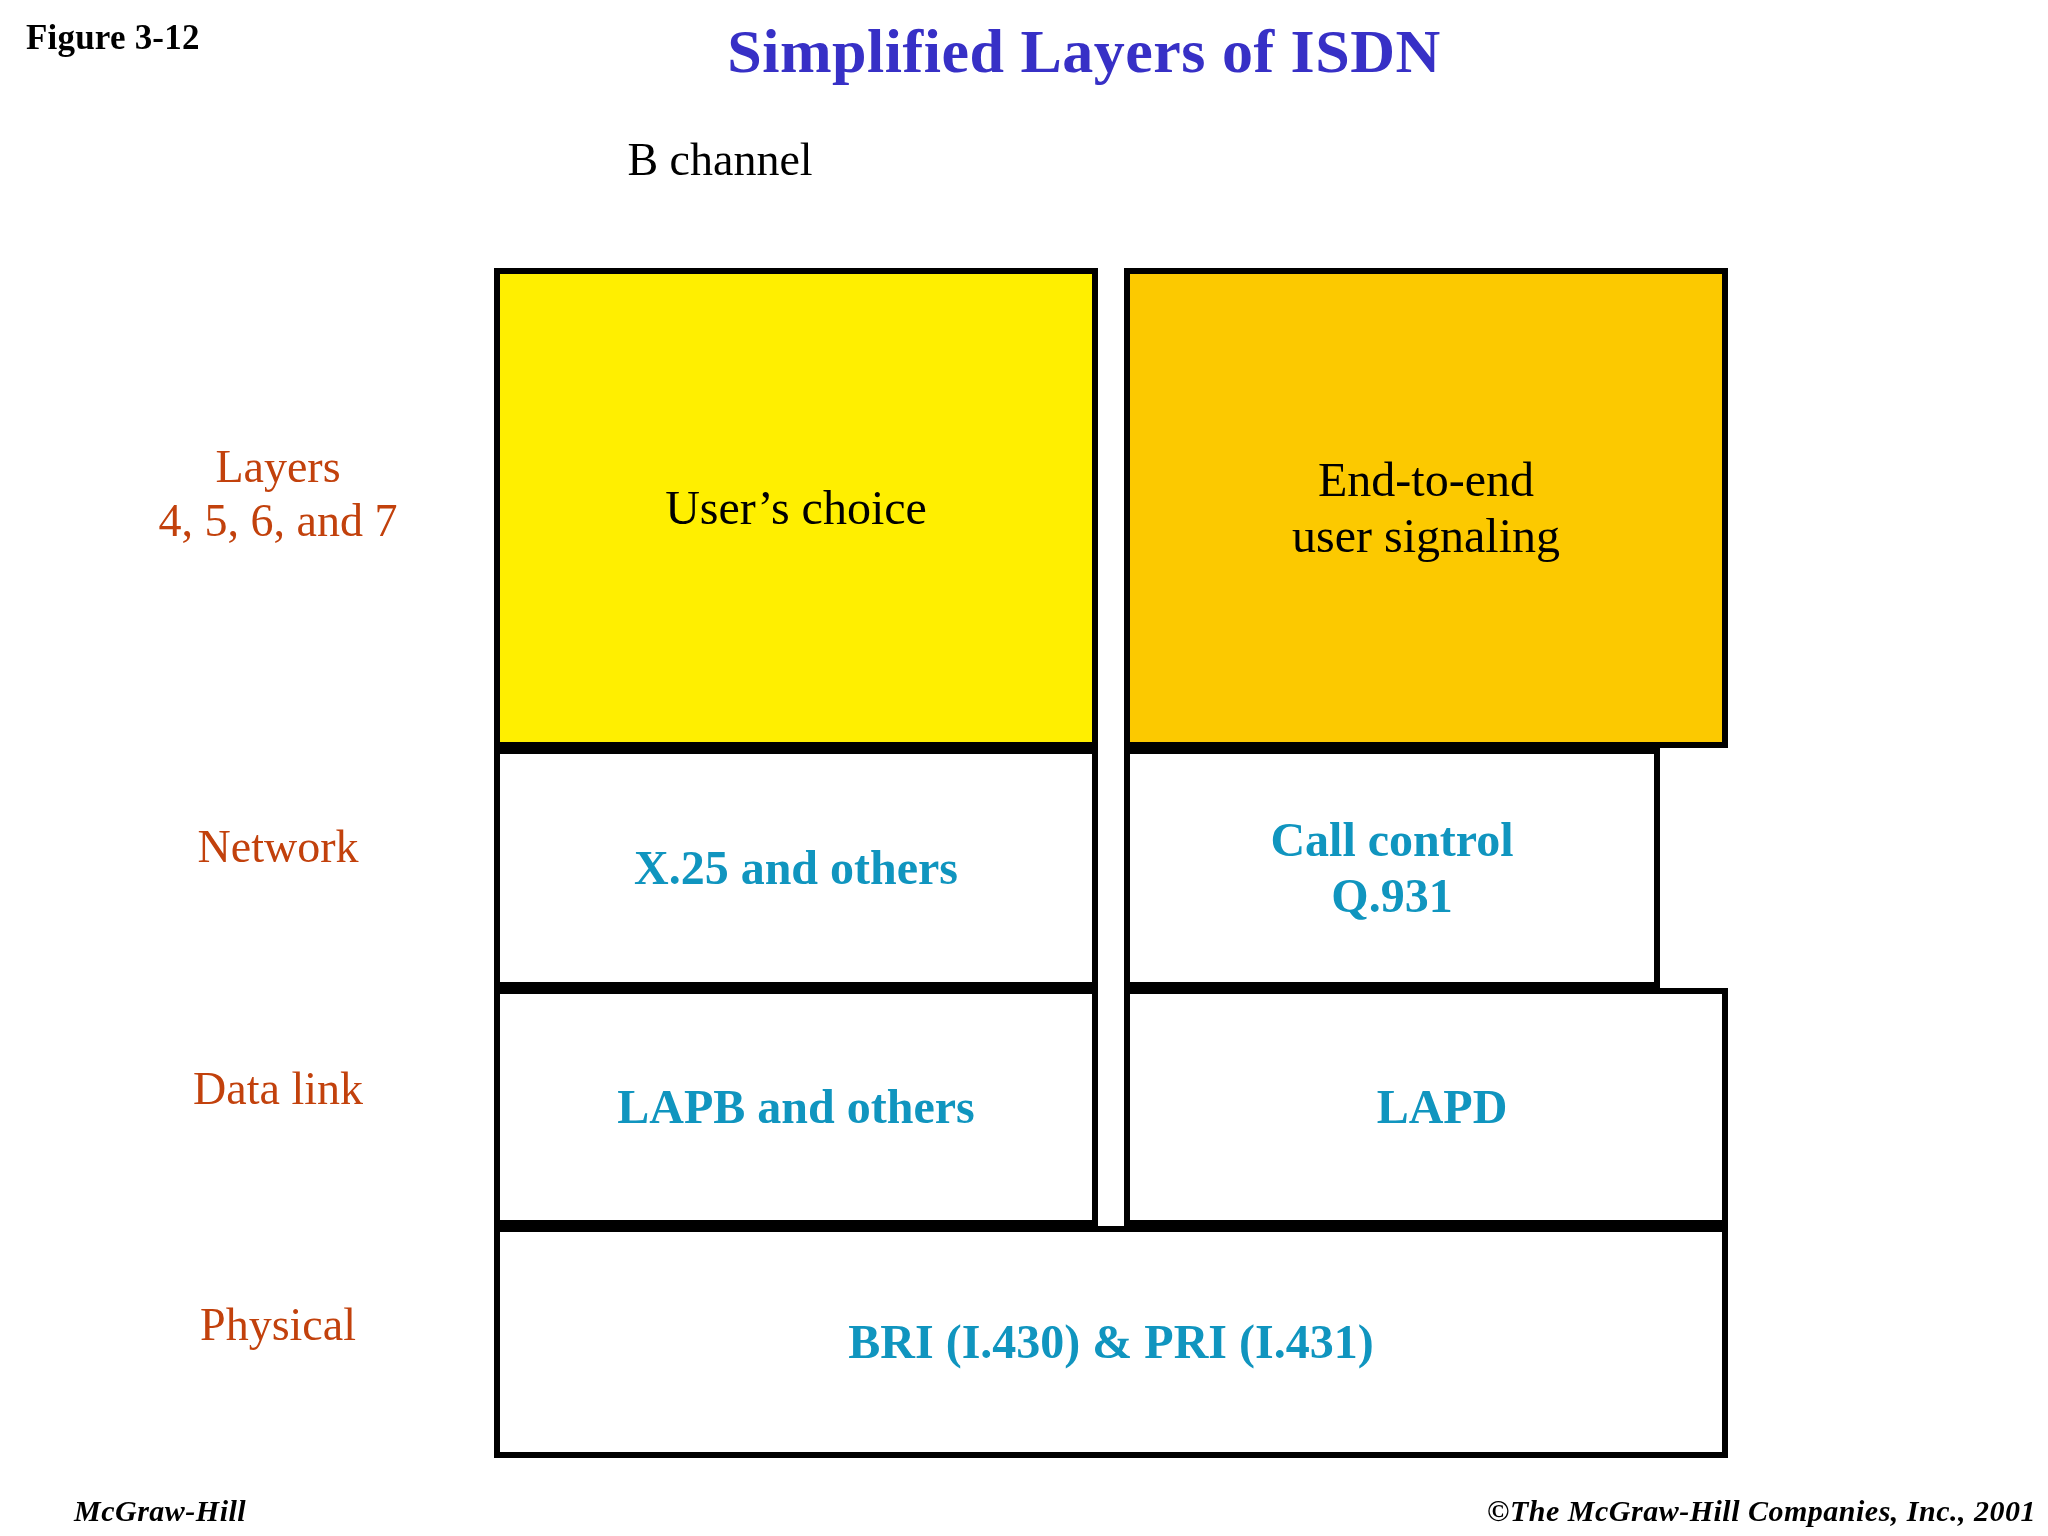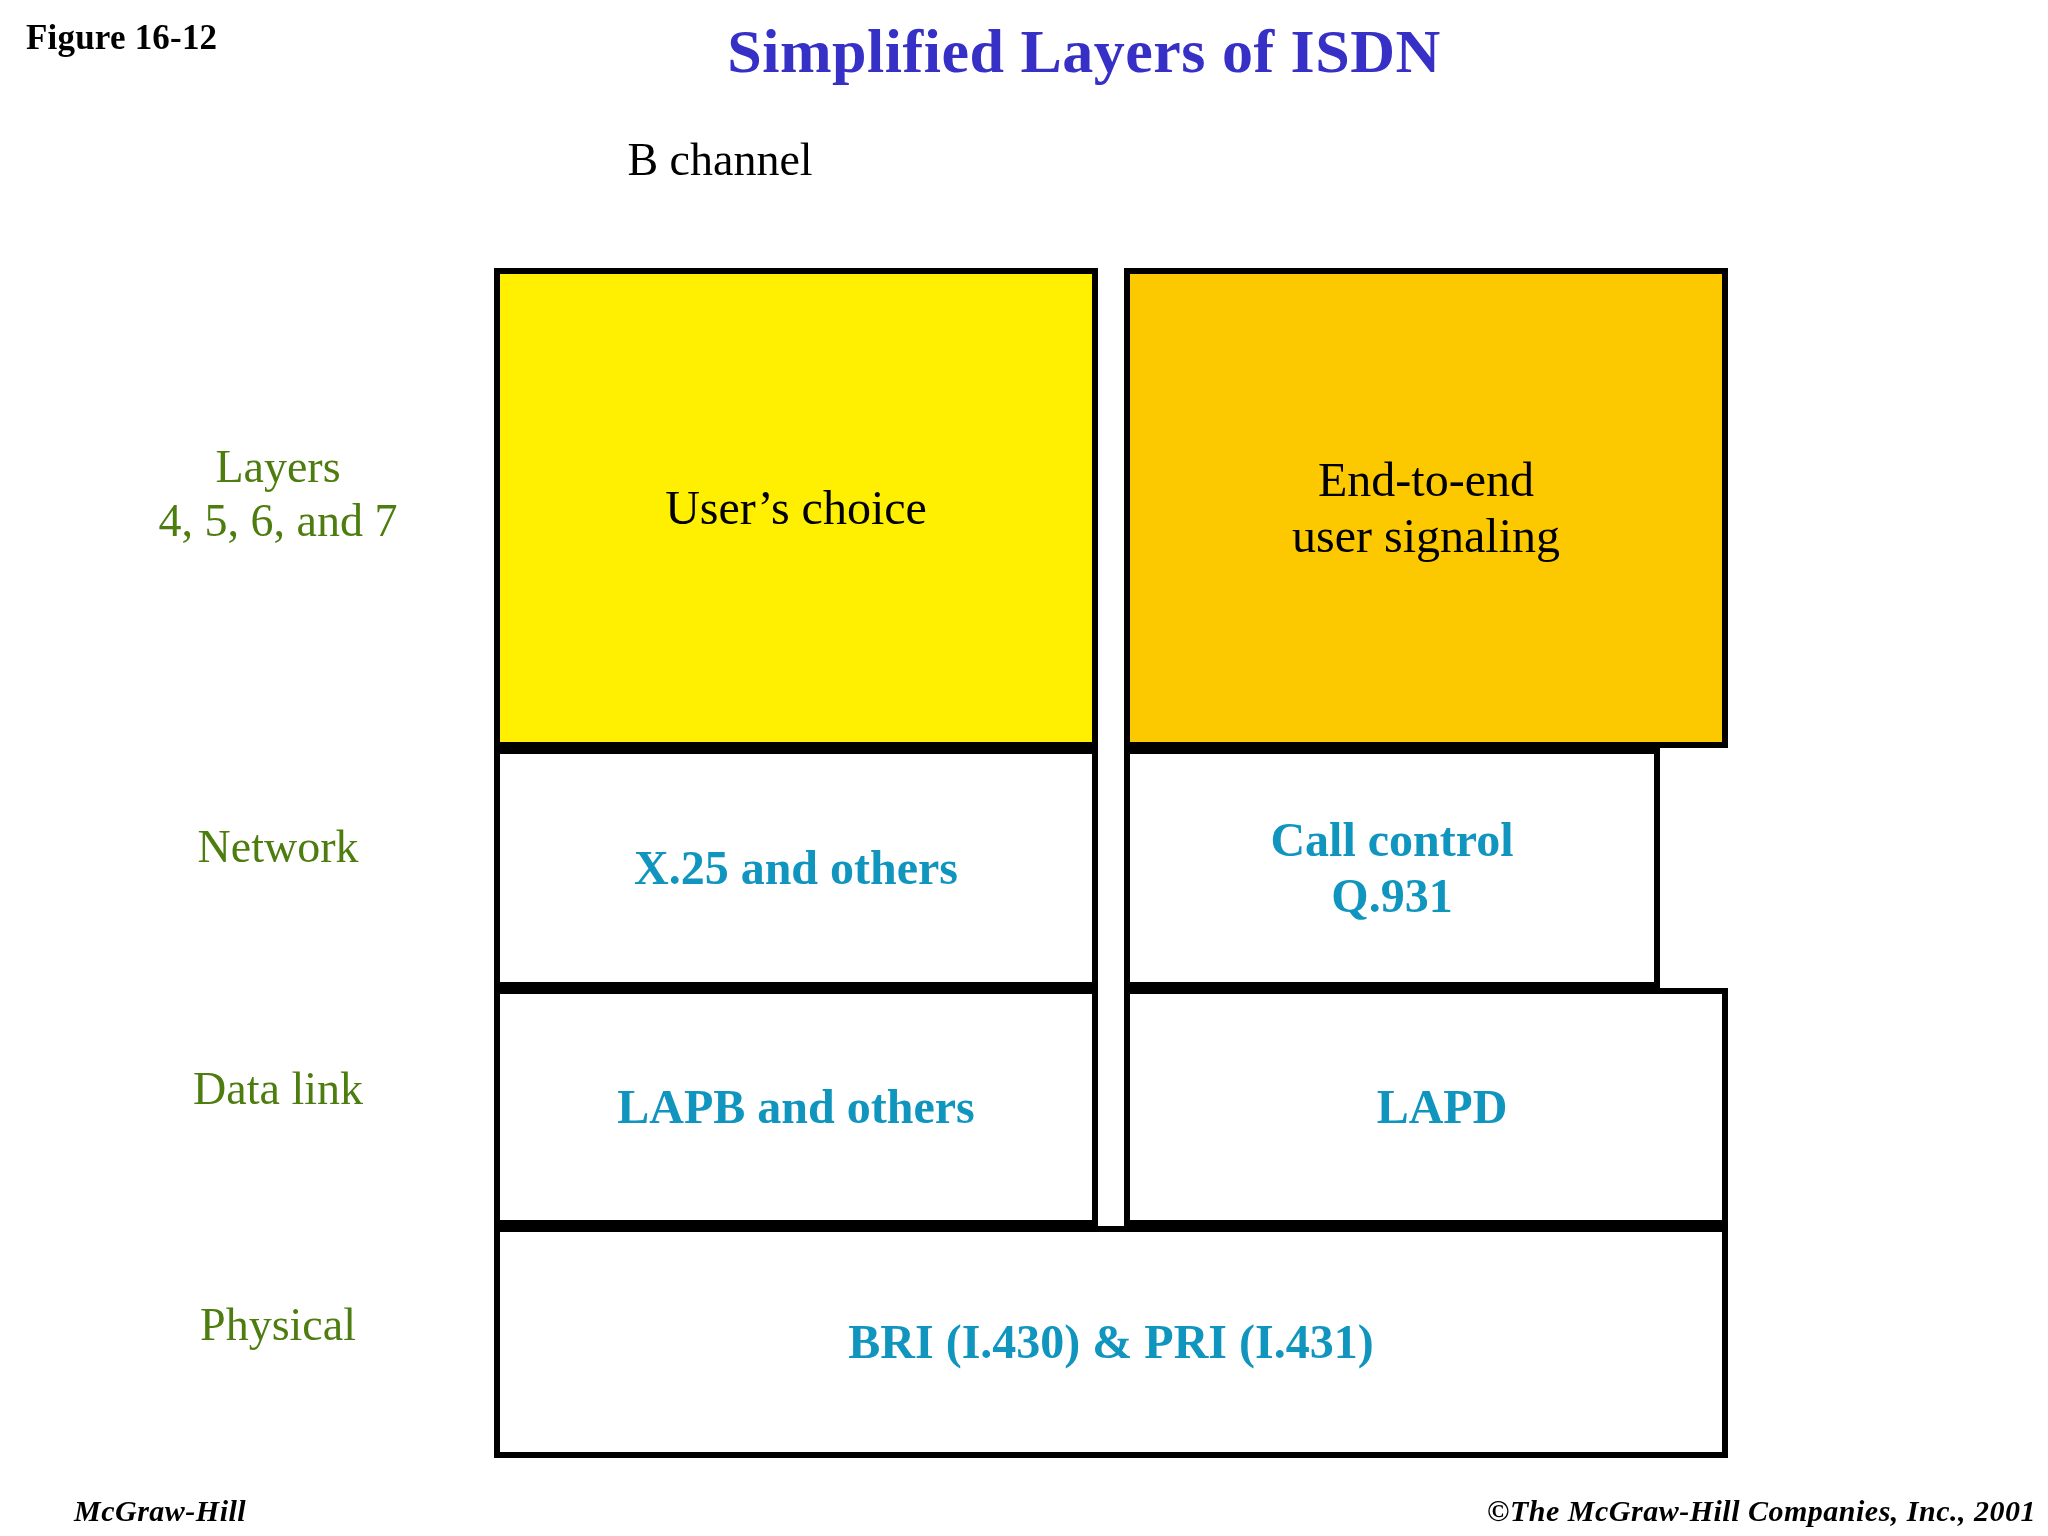--- a/index.html
+++ b/index.html
@@ -63,21 +63,21 @@
     white-space: nowrap;
     line-height: 1;
   }
   #header-b { left: 490px; top: 137px; width: 460px; }
   #header-d { left: 1126px; top: 137px; width: 460px; }
 
   .row-label {
     position: absolute;
     font-size: 46px;
     font-family: "Liberation Serif", "DejaVu Serif", serif;
-    color: #4d7c0f;
+    color: #c2410c;
     text-align: center;
     line-height: 1.18;
     white-space: pre-line;
     right: 1560px;
     width: 420px;
   }
   #label-upper  { top: 440px; }
   #label-network{ top: 820px; }
   #label-datalink{ top: 1062px; }
   #label-physical{ top: 1298px; }
@@ -125,21 +125,21 @@
     color: #000;
     white-space: nowrap;
     letter-spacing: .5px;
   }
   #footer-left  { left: 26px; margin-left: 48px; }
   #footer-right { right: 12px; }
 </style>
 </head>
 <body>
 
-<div id="figure-label">Figure 16-12</div>
+<div id="figure-label">Figure 3-12</div>
 
 <div id="page-title">Simplified Layers of ISDN</div>
 
 <div id="diagram">
 
   <div class="col-header" id="header-b">B channel</div>
 
   <div class="row-label" id="label-upper">Layers
 4, 5, 6, and 7</div>
   <div class="row-label" id="label-network">Network</div>

